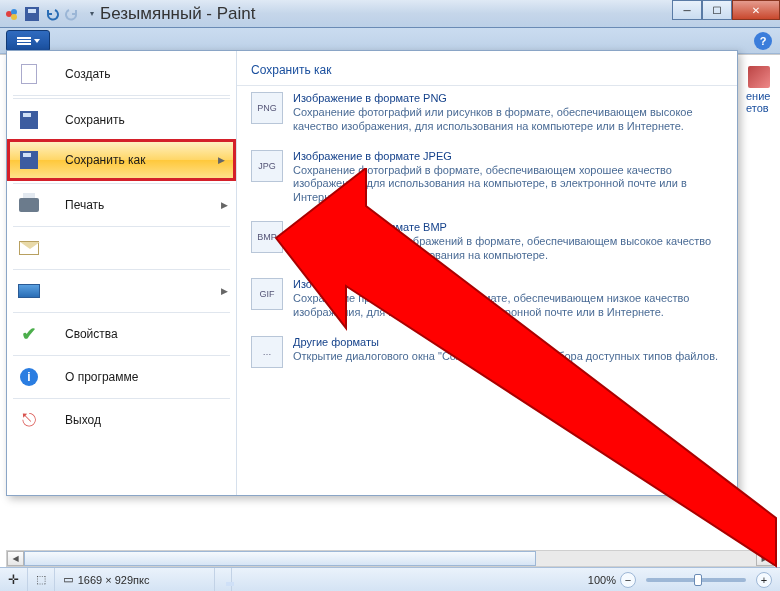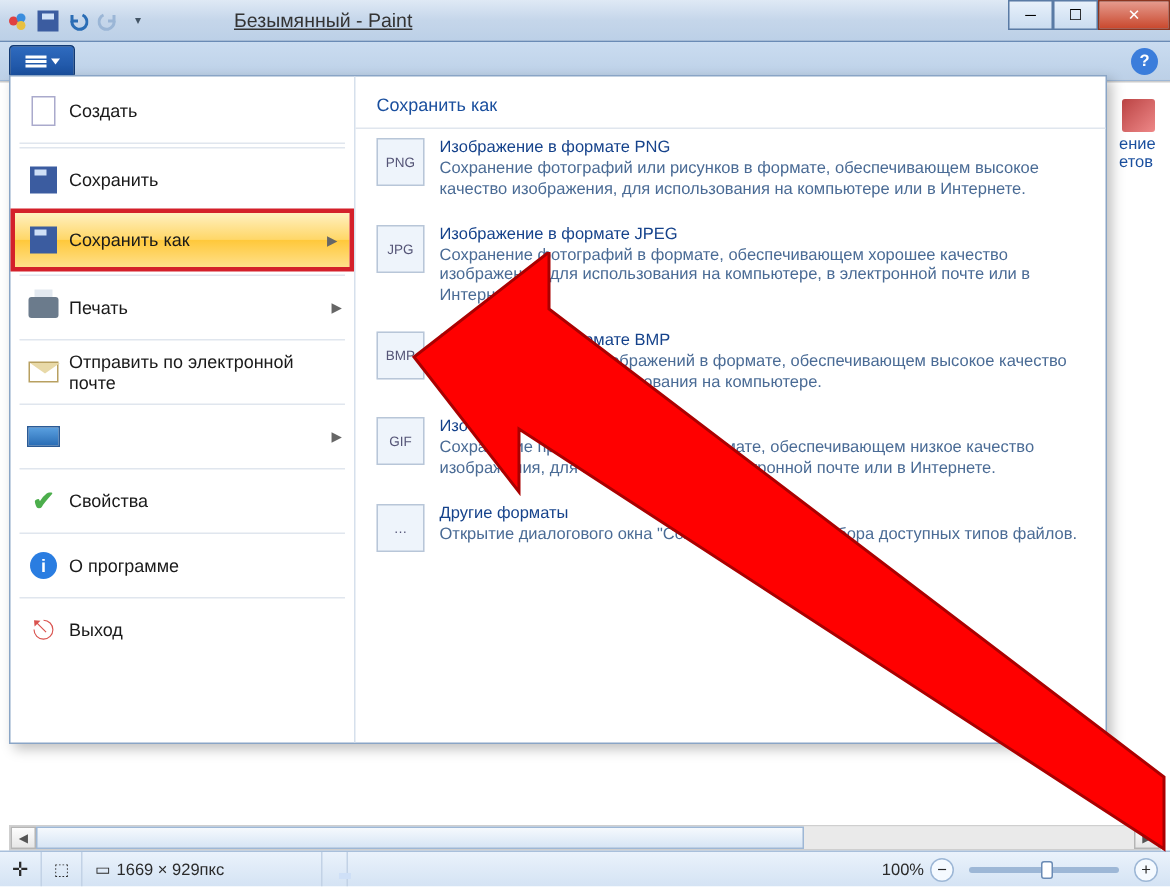--- a/index.html
+++ b/index.html
@@ -8,21 +8,21 @@
   
   .titlebar {
     height: 28px;
     background: linear-gradient(to bottom, #dfe9f5 0%, #c5d6ea 50%, #bcd0e7 100%);
     border-bottom: 1px solid #6a8bb5;
     display: flex; align-items: center; padding: 0 4px;
     position: relative;
   }
   .qat { display: flex; align-items: center; gap: 4px; }
   .qat-icon { width: 16px; height: 16px; display: flex; align-items: center; justify-content: center; }
-  .title-text { margin-left: 56px; font-size: 13px; color: #333; text-decoration: underline; }
+  .title-text { font-size: 17px; color: #333; }
   .win-controls { position: absolute; right: 0; top: 0; display: flex; }
   .win-btn { width: 30px; height: 20px; border: 1px solid #5a7ba5; display: flex; align-items: center; justify-content: center; font-size: 10px; }
   .win-min, .win-max { background: linear-gradient(to bottom, #e8f1fb, #cadcf0); }
   .win-close { width: 48px; background: linear-gradient(to bottom, #e59b8e, #c9482d); color: #fff; border-color: #8a3520; }
 
   
   .ribbon-row {
     height: 26px;
     background: linear-gradient(to bottom, #cadcf0, #bcd0e7);
     border-bottom: 1px solid #9db7d6;
@@ -55,21 +55,21 @@
     position: absolute; left: 6px; top: 50px; width: 732px; height: 446px;
     background: #fff; border: 1px solid #8aa5c6;
     box-shadow: 3px 3px 8px rgba(0,0,0,0.25);
     display: flex;
   }
   .menu-left {
     width: 230px; border-right: 1px solid #d6e0ec;
     padding: 4px 0;
   }
   .menu-item {
-    display: flex; align-items: center; gap: 5px;
+    display: flex; align-items: center; gap: 24px;
     padding: 4px 10px; height: 38px;
     font-size: 12px; color: #1a1a1a;
     cursor: pointer;
     position: relative;
   }
   .menu-sep { height: 1px; background: #e0e6ee; margin: 2px 6px; }
   .menu-item.selected {
     background: linear-gradient(to bottom, #fff0c0 0%, #ffd768 49%, #ffc83a 50%, #ffe08a 100%);
     border: 3px solid #d4202a;
     padding: 1px 7px;
@@ -228,21 +228,20 @@
       <span>Печать</span>
       <span class="sub-arrow">▶</span>
     </div>
 
     <div class="menu-sep"></div>
 
     <div class="menu-item">
       <span class="mi-icon">
           <span class="ic-mail"></span>
         </span>
-      <span>Отправить по электронной почте</span>
     </div>
     <div class="menu-sep"></div>
 
     <div class="menu-item">
       <span class="mi-icon">
           <span class="ic-desktop"></span>
         </span>
       <span class="sub-arrow">▶</span>
     </div>
     <div class="menu-sep"></div>

